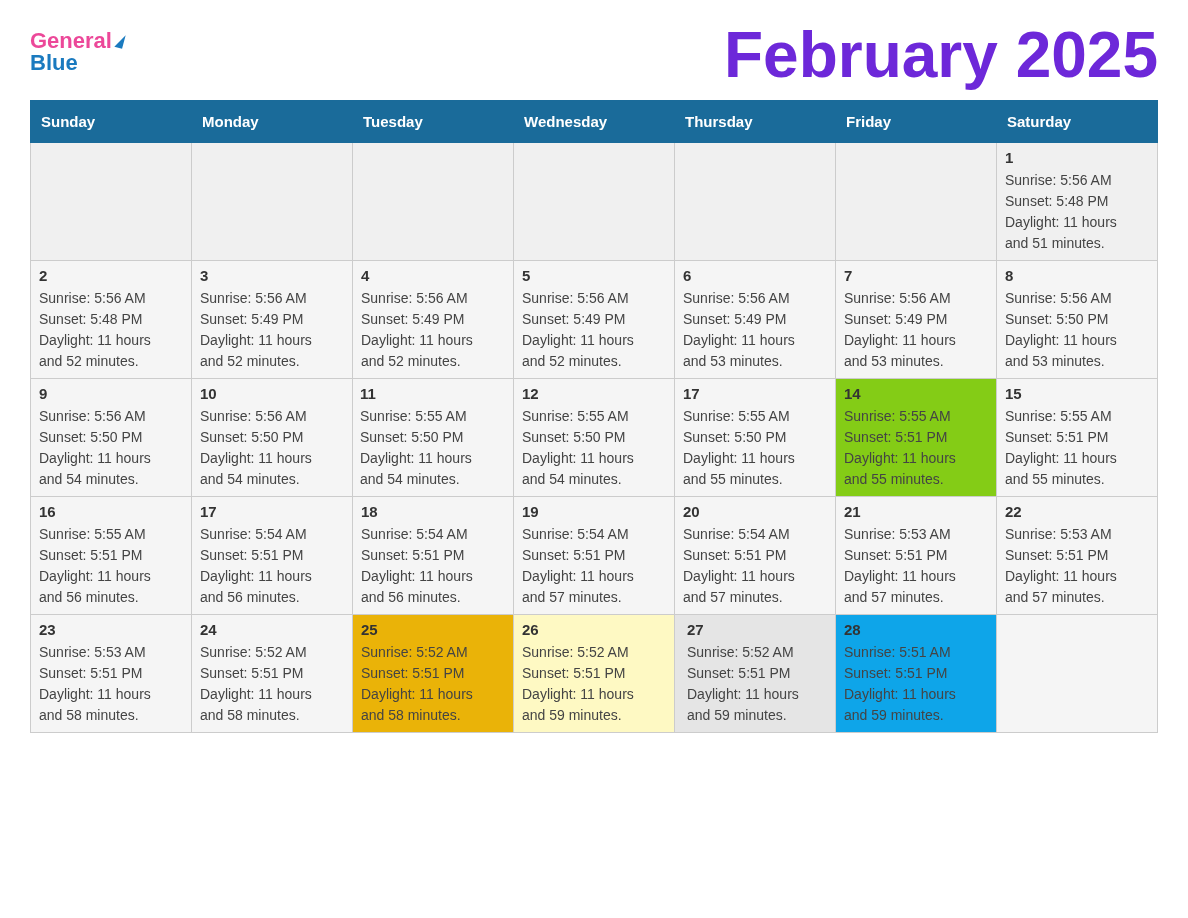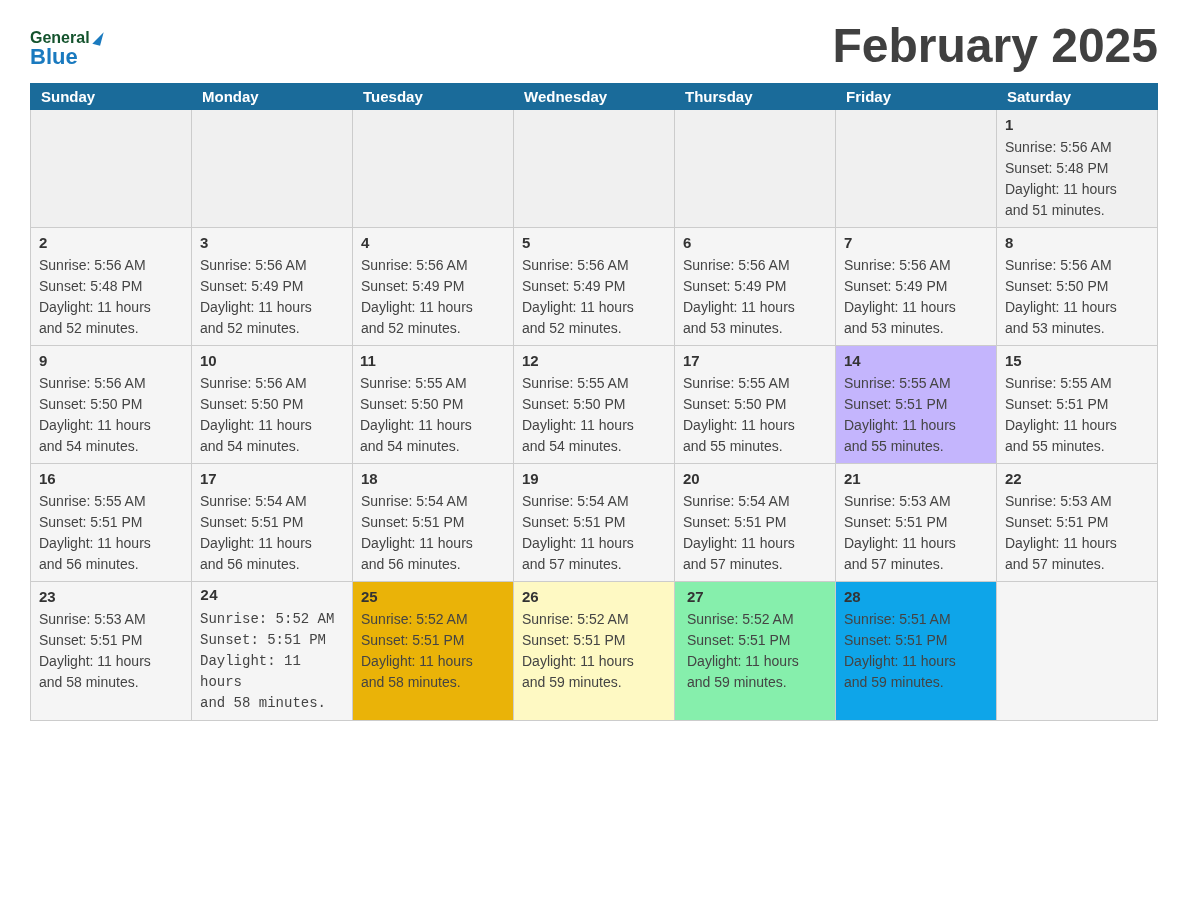--- a/index.html
+++ b/index.html
@@ -16,60 +16,60 @@
       align-items: flex-start;
       margin-bottom: 10px;
     }
     .logo {
       display: flex;
       flex-direction: column;
       align-items: flex-start;
       padding-top: 10px;
     }
     .logo-general {
-      font-size: 16px;
-      font-weight: bold;
-      color: #14532d;
+      font-size: 22px;
+      font-weight: bold;
+      color: #ec4899;
       line-height: 1;
     }
     .logo-blue {
       font-size: 22px;
       font-weight: bold;
       color: #1a7abf;
       line-height: 1;
     }
     .logo-general-row {
       display: flex;
       align-items: center;
     }
     .title-area {
       text-align: right;
     }
     .month-year {
-      font-size: 48px;
-      font-weight: bold;
-      color: #404040;
+      font-size: 64px;
+      font-weight: bold;
+      color: #6d28d9;
       line-height: 1.1;
     }
     .location {
       font-size: 20px;
       color: #444;
       margin-top: 4px;
     }
     .calendar-table {
       width: 100%;
       border-collapse: collapse;
       margin-top: 10px;
     }
     .calendar-table th {
       background-color: #1a6b9a;
       color: #fff;
       font-size: 15px;
       font-weight: bold;
-      padding: 4px 10px;
+      padding: 12px 10px;
       text-align: left;
       border: 1px solid #1a6b9a;
     }
     .calendar-table td {
       border: 1px solid #ccc;
       vertical-align: top;
       padding: 6px 8px;
       width: calc(100% / 7);
       min-height: 100px;
       background: #fff;
@@ -213,21 +213,21 @@
 Daylight: 11 hours
 and 54 minutes.</div>
         </td>
         <td style="background: rgb(245, 245, 245);">
           <div class="day-number">17</div>
           <div class="day-info" style="white-space: pre-line;">Sunrise: 5:55 AM
 Sunset: 5:50 PM
 Daylight: 11 hours
 and 55 minutes.</div>
         </td>
-        <td style="background: #c4b5fd;">
+        <td style="background: #84cc16;">
           <div class="day-number">14</div>
           <div class="day-info" style="white-space: pre-line;">Sunrise: 5:55 AM
 Sunset: 5:51 PM
 Daylight: 11 hours
 and 55 minutes.</div>
         </td>
         <td style="background: rgb(245, 245, 245);">
           <div class="day-number">15</div>
           <div class="day-info" style="white-space: pre-line;">Sunrise: 5:55 AM
 Sunset: 5:51 PM
@@ -287,42 +287,42 @@
         </td>
       </tr>
       <tr>
         <td style="background: rgb(245, 245, 245);">
           <div class="day-number">23</div>
           <div class="day-info" style="white-space: pre-line;">Sunrise: 5:53 AM
 Sunset: 5:51 PM
 Daylight: 11 hours
 and 58 minutes.</div>
         </td>
-        <td style="background: rgb(245, 245, 245); font-family: Liberation Mono, monospace;">
+        <td style="background: rgb(245, 245, 245);">
           <div class="day-number">24</div>
           <div class="day-info" style="white-space: pre-line;">Sunrise: 5:52 AM
 Sunset: 5:51 PM
 Daylight: 11 hours
 and 58 minutes.</div>
         </td>
         <td style="background: #eab308;">
           <div class="day-number">25</div>
           <div class="day-info" style="white-space: pre-line;">Sunrise: 5:52 AM
 Sunset: 5:51 PM
 Daylight: 11 hours
 and 58 minutes.</div>
         </td>
         <td style="background: #fef9c3;">
           <div class="day-number">26</div>
           <div class="day-info" style="white-space: pre-line;">Sunrise: 5:52 AM
 Sunset: 5:51 PM
 Daylight: 11 hours
 and 59 minutes.</div>
         </td>
-        <td style="background: #86efac; padding-left: 12px;">
+        <td style="background: #e5e5e5; padding-left: 12px;">
           <div class="day-number">27</div>
           <div class="day-info" style="white-space: pre-line;">Sunrise: 5:52 AM
 Sunset: 5:51 PM
 Daylight: 11 hours
 and 59 minutes.</div>
         </td>
         <td style="background: #0ea5e9;">
           <div class="day-number">28</div>
           <div class="day-info" style="white-space: pre-line;">Sunrise: 5:51 AM
 Sunset: 5:51 PM

